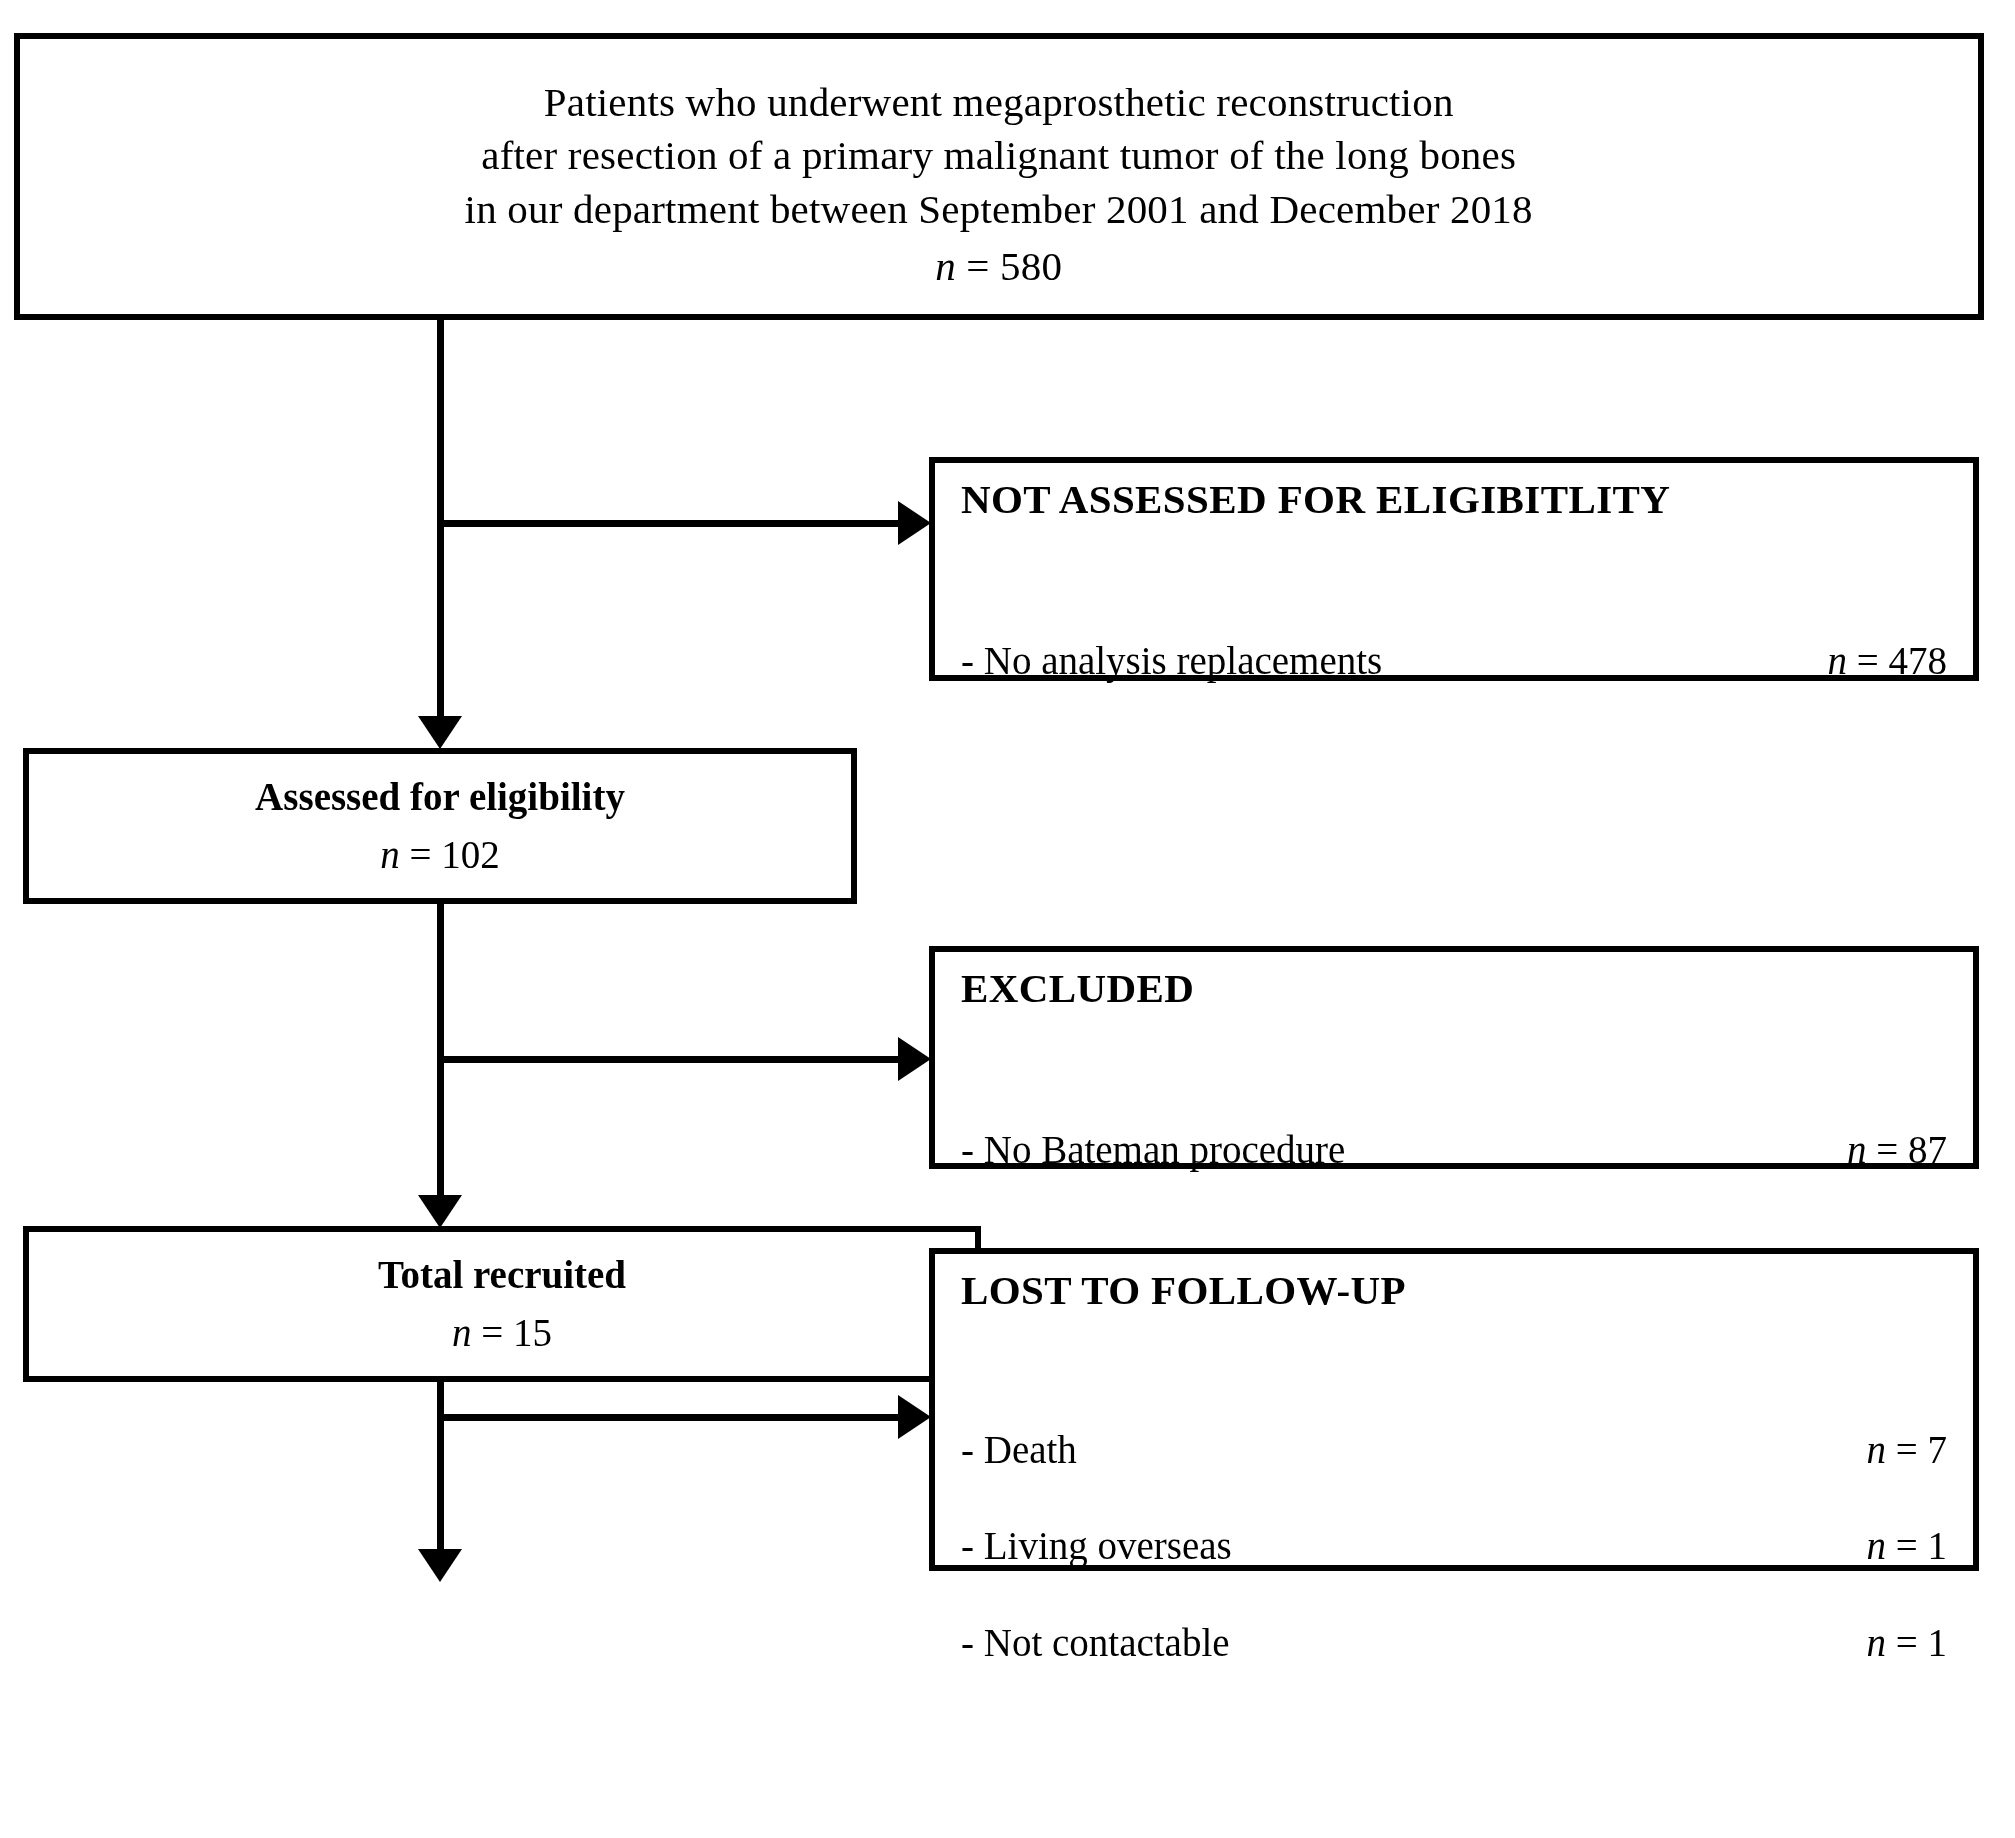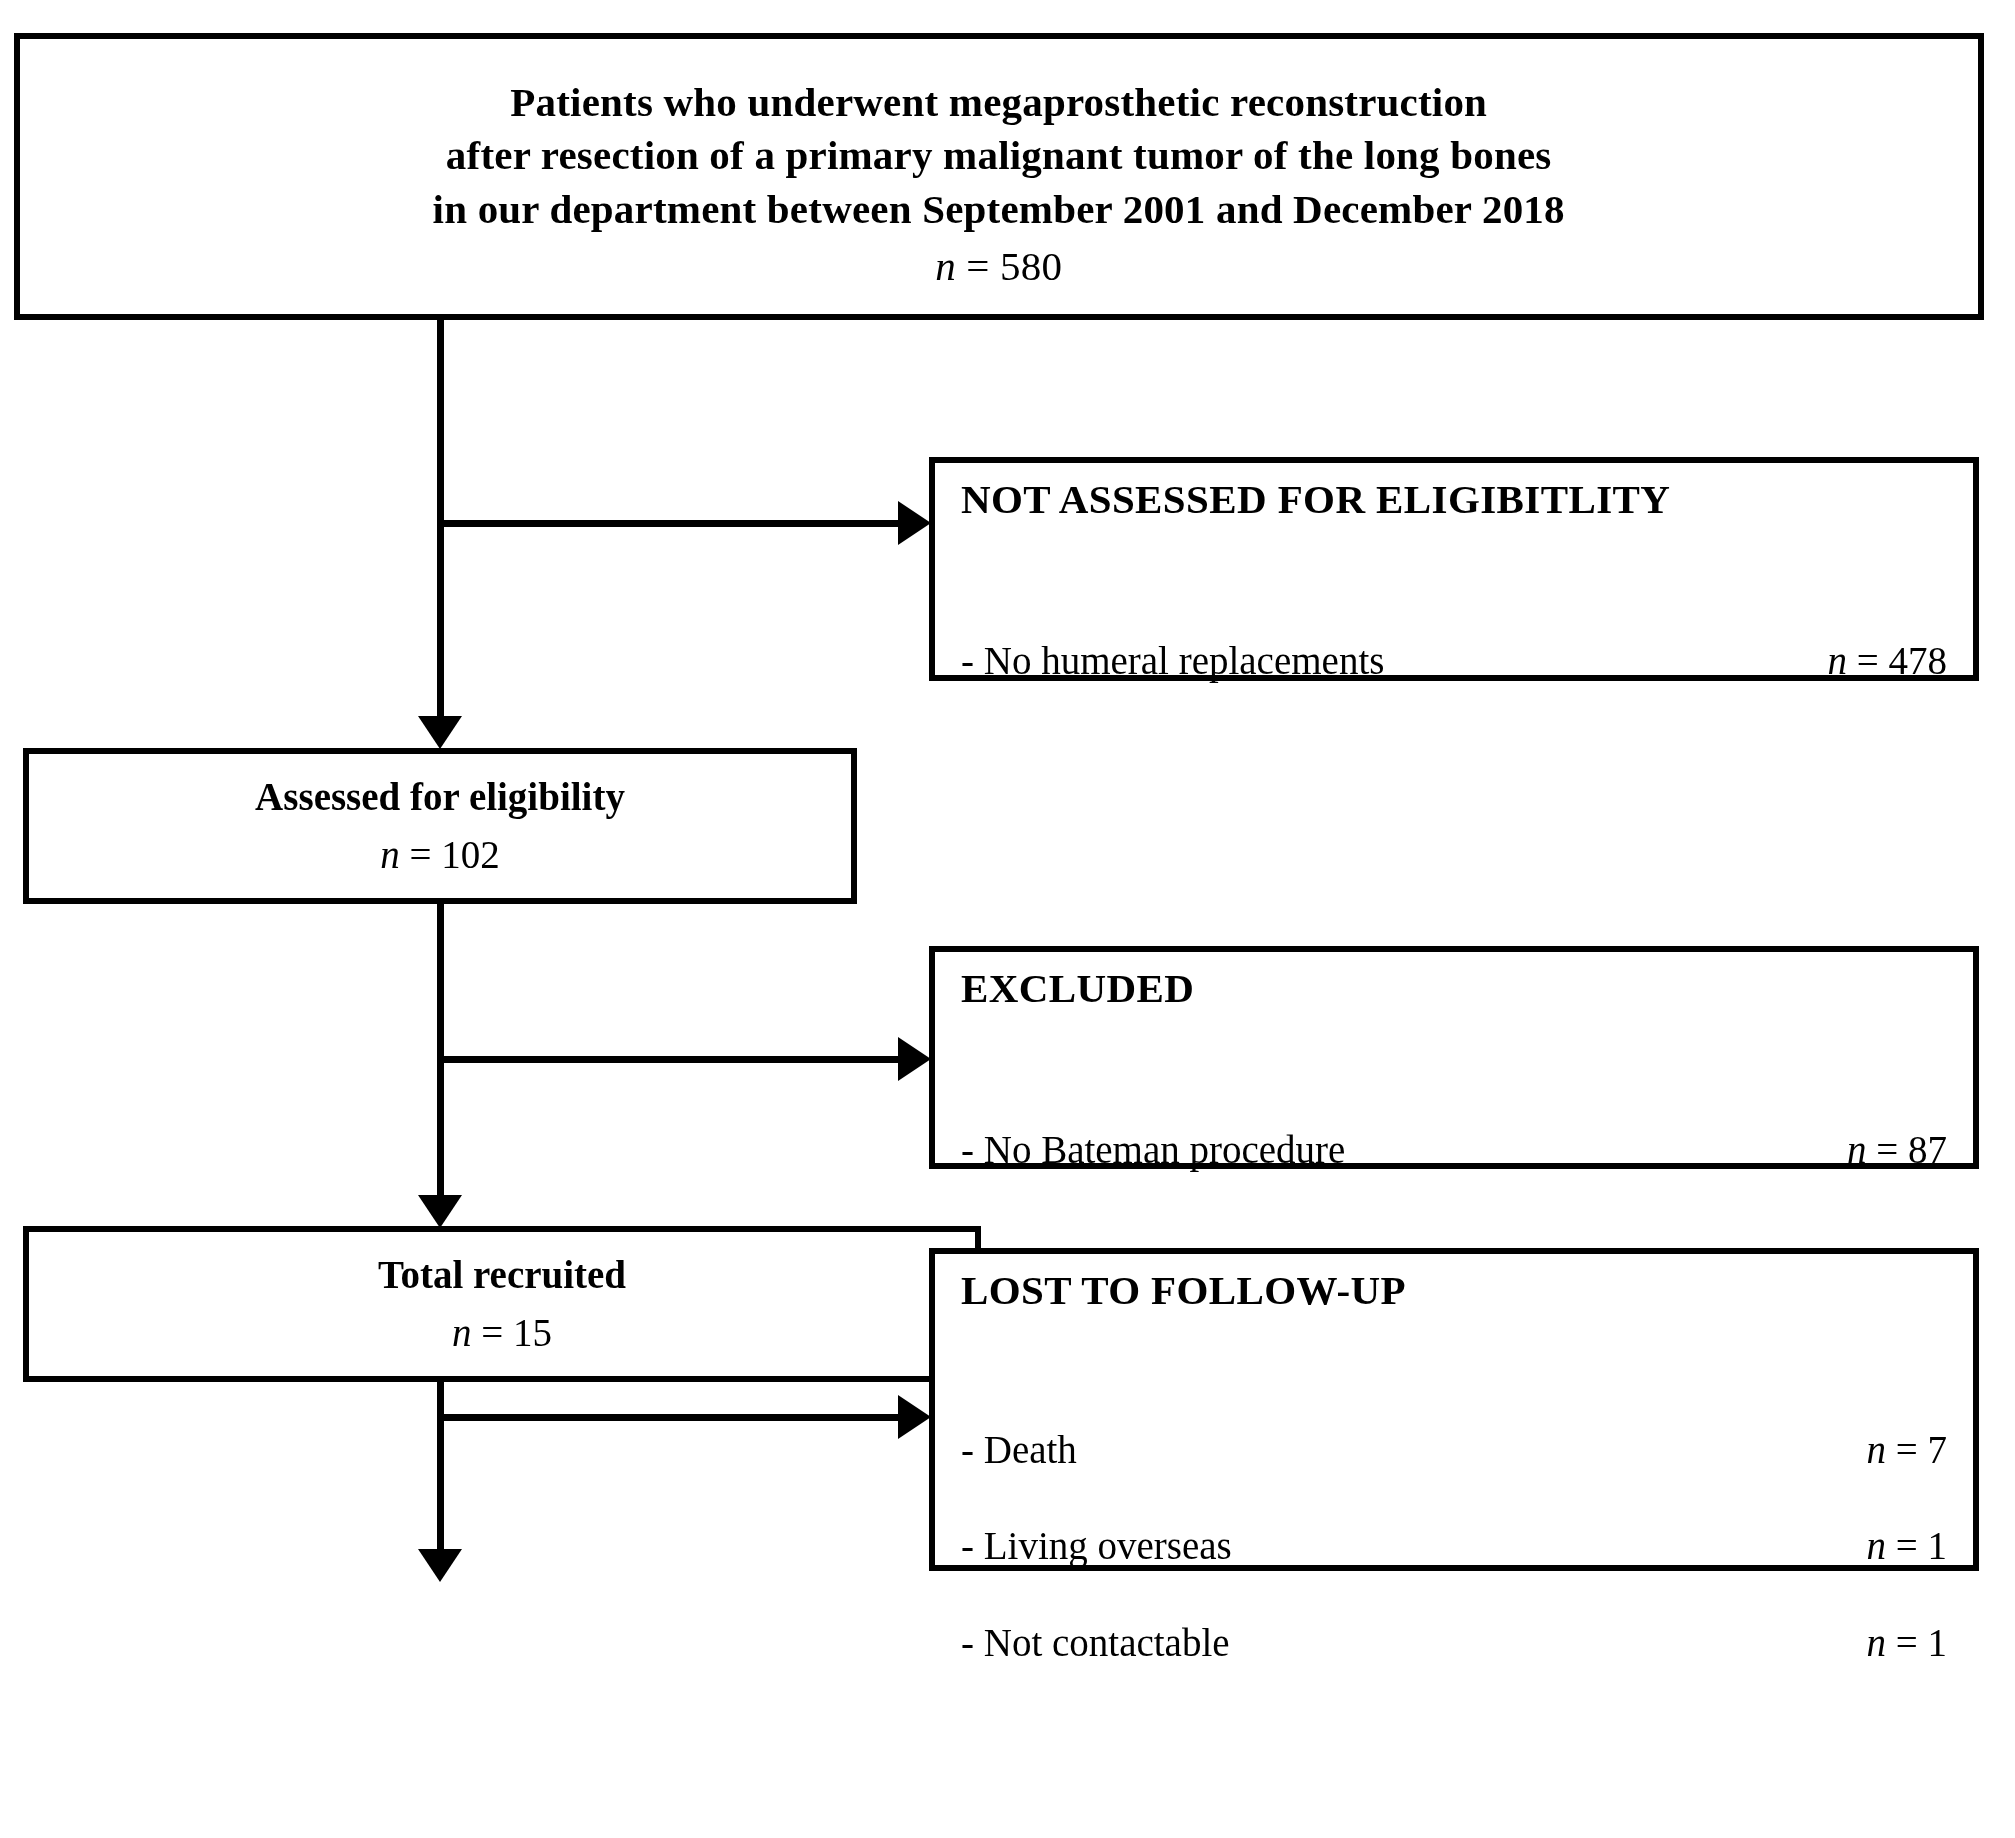--- a/index.html
+++ b/index.html
@@ -45,21 +45,21 @@
     line-height: 1.30;
     white-space: nowrap;
   }
 
   
   #box-source .box-inner {
     padding-top: 16.7px;
   }
   #box-source .ln {
     font-size: 41px;
-    font-weight: bold;
+    font-weight: normal;
     letter-spacing: 0.2px;
   }
   #box-source .ln.nline {
     font-weight: normal;
     font-size: 41px;
     margin-top: 4.6px;
   }
 
   #box-assessed .ln,
   #box-recruited .ln,
@@ -164,21 +164,21 @@
       <span class="ln">in our department between September 2001 and December 2018</span>
       <span class="ln nline"><span class="ital">n</span><span> = </span><span>580</span></span>
     </div>
   </div>
 
   <div class="box excl" id="box-not-assessed" style="left:929px; top:457px; width:1050px; height:224px;">
     <div class="box-inner">
       <div class="excl-title">NOT ASSESSED FOR ELIGIBITLITY</div>
       <div class="excl-rows" style="top:129px;">
         <div class="excl-row">
-          <span class="reason">- No humeral replacements</span>
+          <span class="reason">- No analysis replacements</span>
           <span class="nval"><span class="ital">n</span><span> = </span><span>478</span></span>
         </div>
       </div>
     </div>
   </div>
 
   <div class="box" id="box-assessed" style="left:23px; top:748px; width:834px; height:156px;">
     <div class="box-inner centered">
       <span class="ln">Assessed for eligibility</span>
       <span class="ln nline"><span class="ital">n</span><span> = </span><span>102</span></span>

